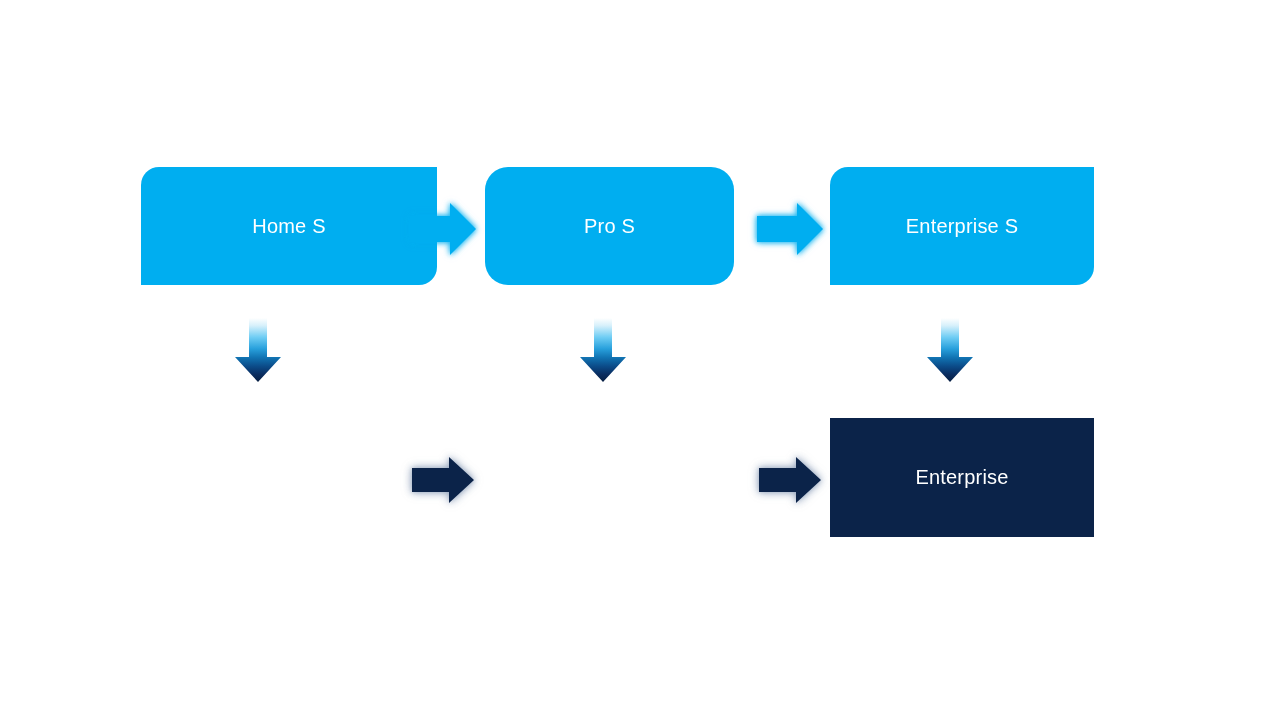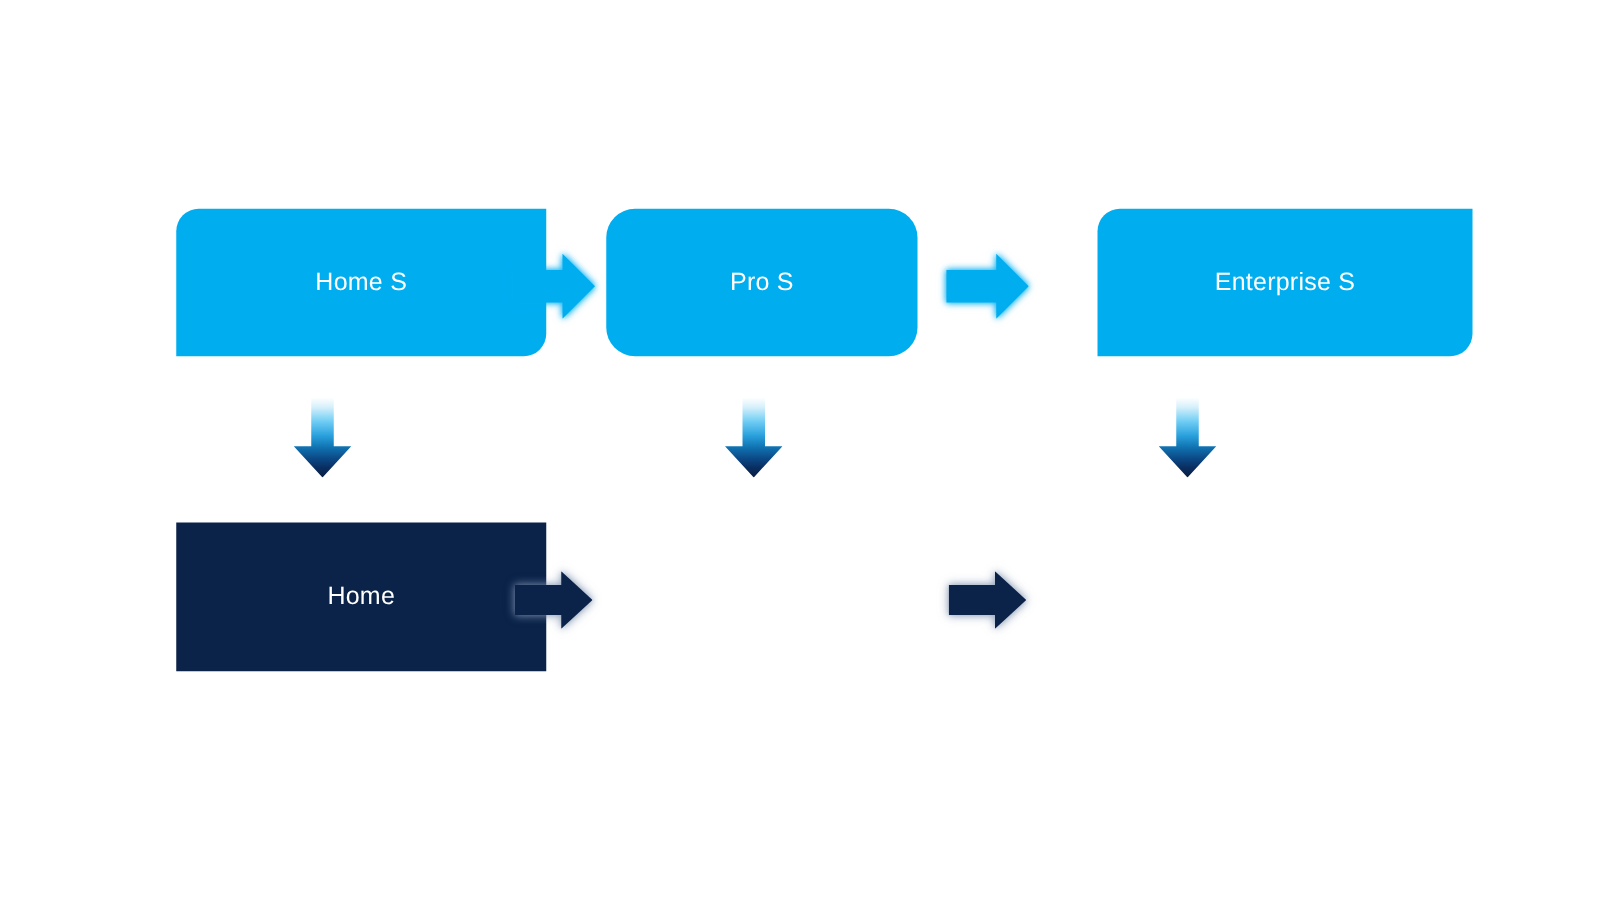--- a/index.html
+++ b/index.html
@@ -33,21 +33,21 @@
     height: 118px;
   }
   .node-bottom {
     background: #0B2349;
     border-radius: 0;
     top: 418px;
     height: 119px;
   }
   .col-1 { left: 141px; width: 296px; }
   .col-2 { left: 485px; width: 249px; border-radius: 23px; }
-  .col-3 { left: 830px; width: 300px; margin-left: 48px; }
+  .col-3 { left: 830px; width: 264px; }
 
   .arrow { position: absolute; display: block; }
 
   .arrow-right-top {
     filter: drop-shadow(0 0 3px rgba(0,174,240,0.85)) drop-shadow(0 0 2px rgba(0,174,240,0.55));
   }
   .arrow-right-bottom {
     filter: drop-shadow(0 0 4px rgba(125,145,175,0.7)) drop-shadow(0 0 2px rgba(125,145,175,0.5));
   }
 </style>
@@ -74,22 +74,22 @@
   <div class="node node-top col-1">
     <span>Home S</span>
   </div>
   <div class="node node-top col-2">
     <span>Pro S</span>
   </div>
   <div class="node node-top col-3">
     <span>Enterprise S</span>
   </div>
 
-  <div class="node node-bottom col-1">
-    <span>Home</span>
+  <div class="node node-bottom col-3">
+    <span>Enterprise</span>
   </div>
 
   <svg class="arrow arrow-right-top" style="left:410px; top:203px" width="66" height="52" viewBox="0 0 66 52">
     <polygon points="0,13 40,13 40,0 66,26 40,52 40,39 0,39" fill="#00AEF0"></polygon>
   </svg>
   <svg class="arrow arrow-right-top" style="left:757px; top:203px" width="66" height="52" viewBox="0 0 66 52">
     <polygon points="0,13 40,13 40,0 66,26 40,52 40,39 0,39" fill="#00AEF0"></polygon>
   </svg>
 
   <svg class="arrow arrow-right-bottom" style="left:412px; top:457px" width="62" height="46" viewBox="0 0 62 46">

